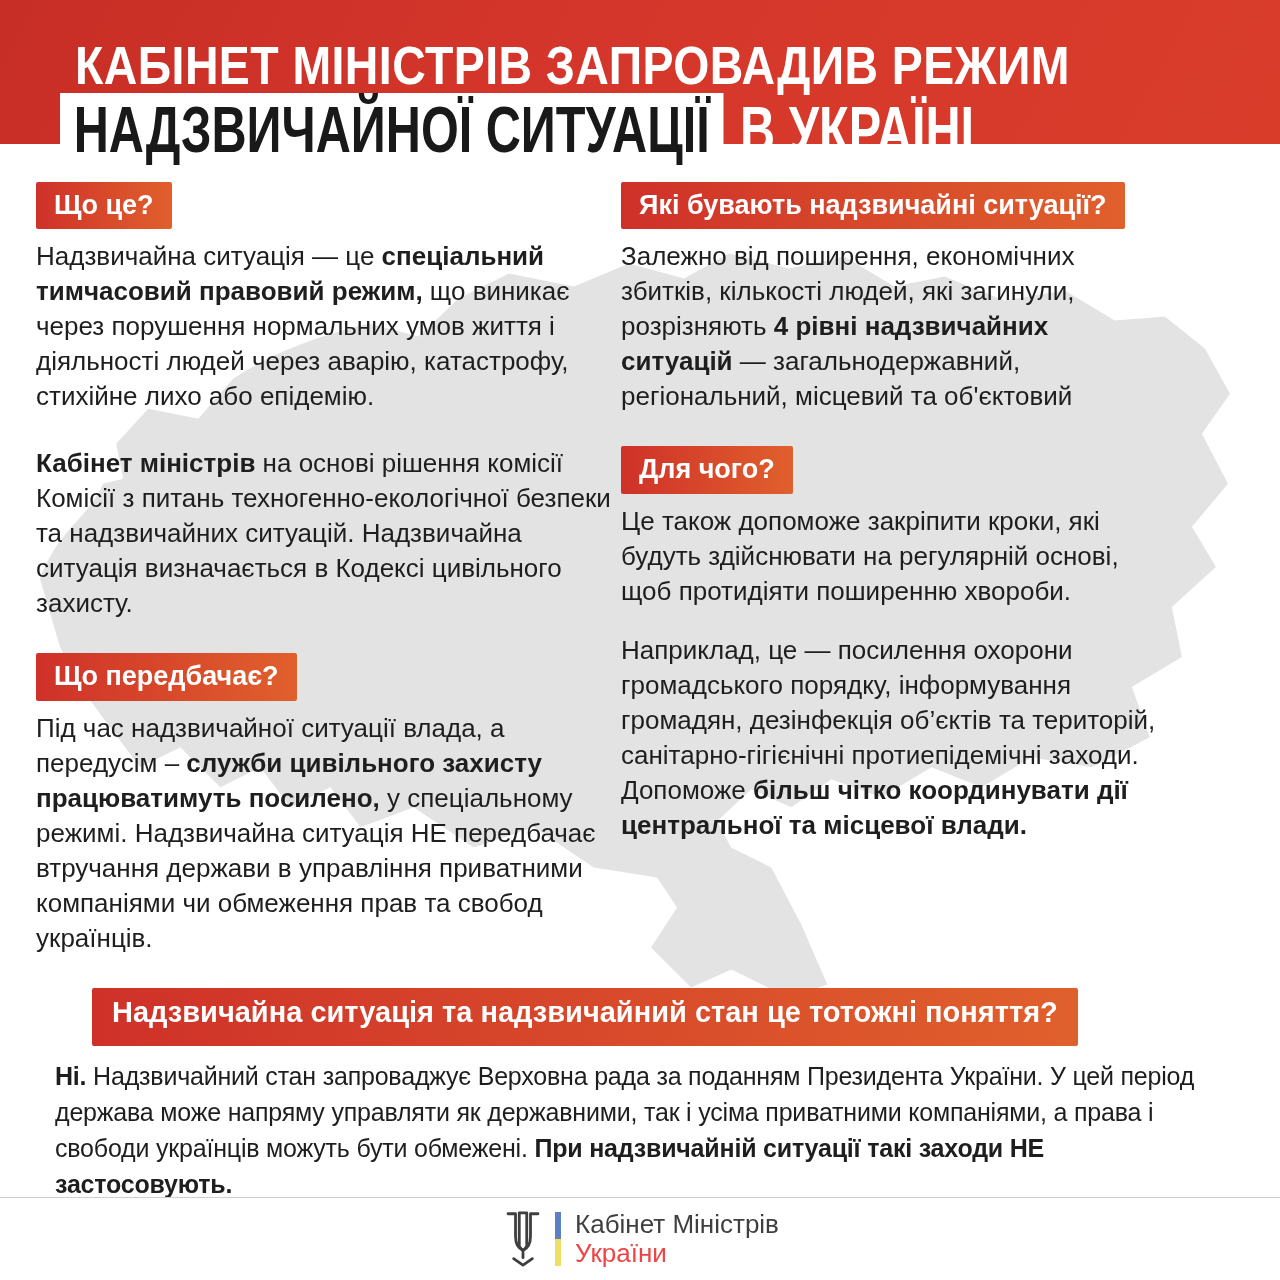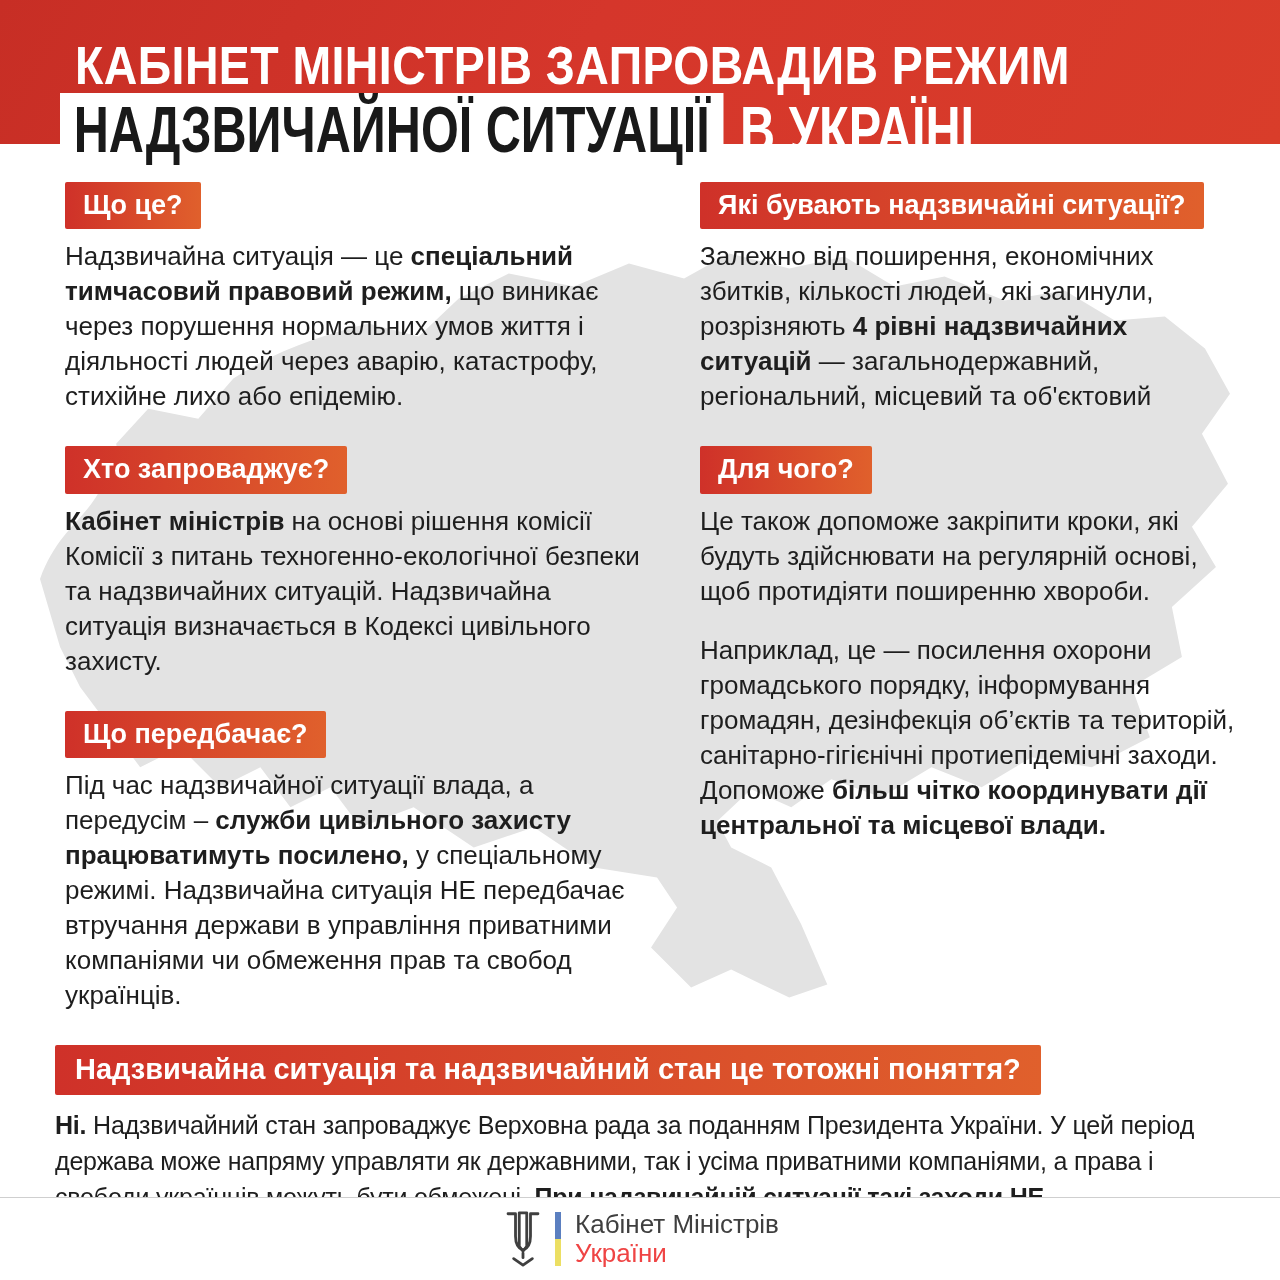--- a/index.html
+++ b/index.html
@@ -19,32 +19,32 @@
   .hero-box  { background:#fff; color:#191919; font-size:64px; font-weight:bold;
                line-height:74px; padding:0 18px; }
   .hero-rest { color:#fff; font-size:64px; font-weight:bold; line-height:74px; margin-left:22px; }
 
   
   .content { position:relative; }
   .map-svg { position:absolute; left:28px; top:84px; width:1212px; height:782px; z-index:0; }
   .map-svg path { fill:var(--map); }
 
   .cols { position:relative; z-index:1; display:grid; grid-template-columns:585px 545px;
-          column-gap:50px; padding:38px 0 0 65px; }
+          padding:38px 0 0 36px; }
   section { margin-bottom:32px; }
   .badge { display:inline-block; padding:9px 18px 10px; font-size:27px; font-weight:bold;
            color:#fff; border-radius:2px; line-height:1.05;
            background:linear-gradient(90deg, var(--badge-from), var(--badge-to)); }
   .col p { font-size:26px; line-height:35px; margin:10px 0 0; color:var(--ink); }
   .col p + p { margin-top:24px; }
   .b { font-weight:bold; }
 
   
   .bottom { position:relative; z-index:1; padding:0 55px; }
-  .bottom .badge { font-size:29px; padding:9px 20px 11px; }
+  .bottom .badge { font-size:29px; padding:9px 20px 19px;margin-left:37px; }
   .bottom p { font-size:25px; line-height:36px; margin:12px 0 0; max-width:1178px;
               color:var(--ink); letter-spacing:-0.2px; }
 
   
   .footer { position:absolute; top:1197px; left:0; width:1280px; height:83px; z-index:2;
             background:#fff; border-top:1px solid #cfcfcf;
             display:flex; align-items:center; justify-content:center; }
   .logo { display:flex; align-items:center; }
   .tryzub { width:44px; height:58px; color:#3f3f3f; }
   .flagbar { width:6px; height:54px; margin:0 14px 0 10px; display:flex; flex-direction:column; }
@@ -80,21 +80,20 @@
     </svg>
 
     <div class="cols">
 
       <div class="col">
         <section>
           <h2 class="badge">Що це?</h2>
           <p><span>Надзвичайна ситуація — це </span><span class="b">спеціальний тимчасовий правовий режим,</span><span> що виникає через порушення нормальних умов життя і діяльності людей через аварію, катастрофу, стихійне лихо або епідемію.</span></p>
         </section>
         <section>
-          <h2 class="badge">Хто запроваджує?</h2>
           <p><span class="b">Кабінет міністрів</span><span> на основі рішення комісії Комісії з питань техногенно-екологічної безпеки та надзвичайних ситуацій. Надзвичайна ситуація визначається в Кодексі цивільного захисту.</span></p>
         </section>
         <section>
           <h2 class="badge">Що передбачає?</h2>
           <p><span>Під час надзвичайної ситуації влада, а передусім – </span><span class="b">служби цивільного захисту працюватимуть посилено,</span><span> у спеціальному режимі. Надзвичайна ситуація НЕ передбачає втручання держави в управління приватними компаніями чи обмеження прав та свобод українців.</span></p>
         </section>
       </div>
 
       <div class="col">
         <section>

